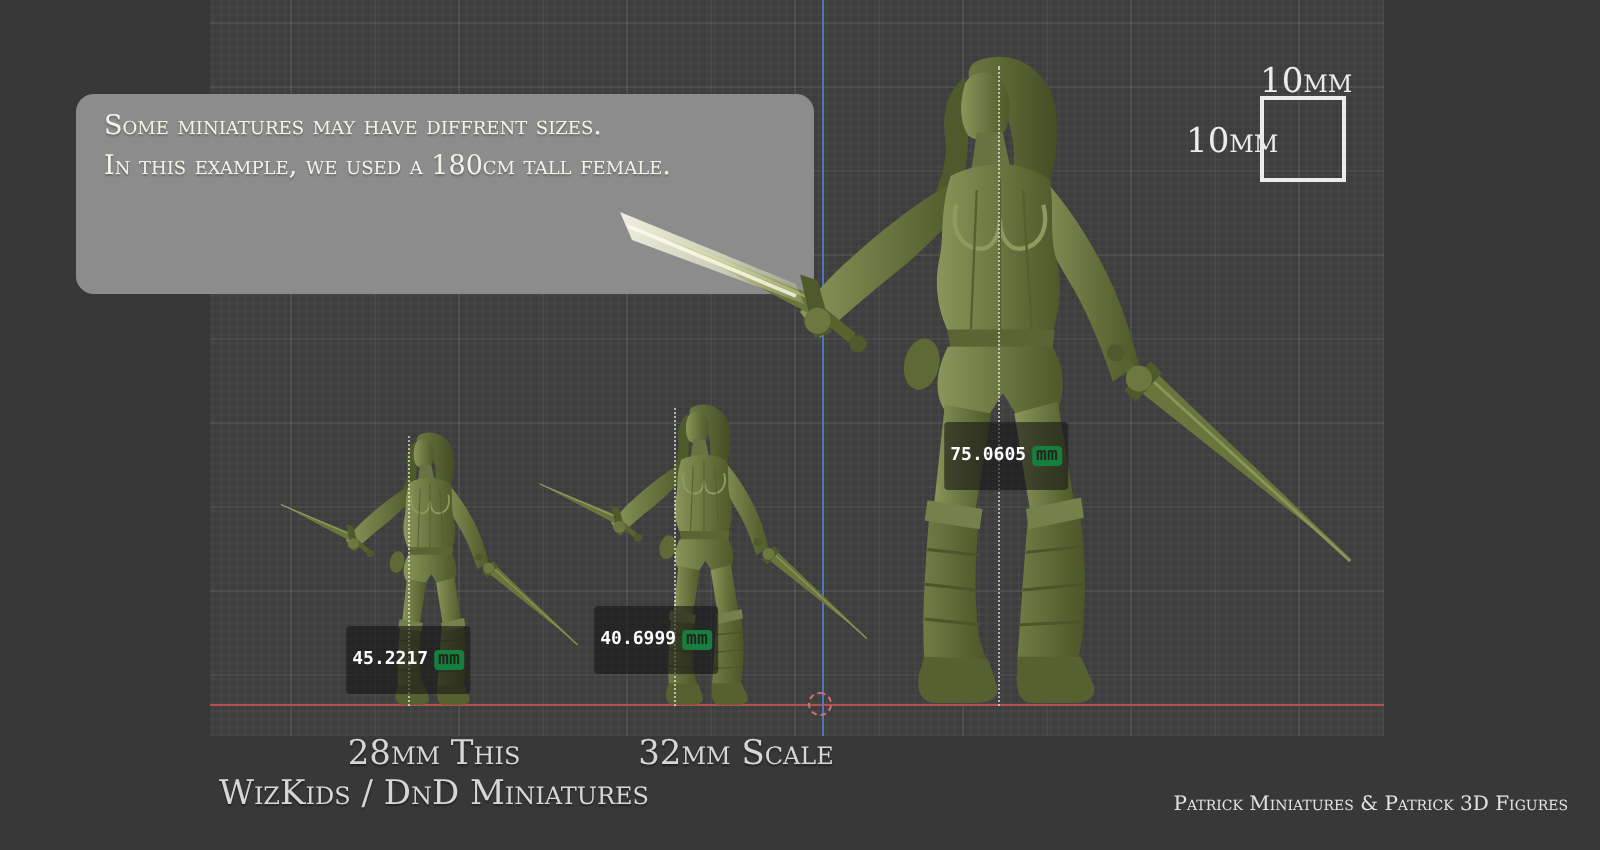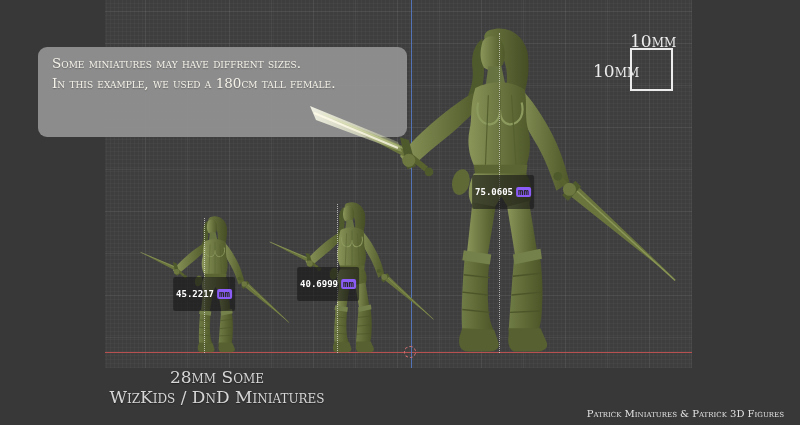--- a/index.html
+++ b/index.html
@@ -11,39 +11,39 @@
       repeating-linear-gradient(90deg, rgba(255,255,255,0.05) 0 1px, transparent 1px 42px),
       repeating-linear-gradient(0deg,  rgba(255,255,255,0.05) 0 1px, transparent 1px 42px),
       repeating-linear-gradient(90deg, rgba(255,255,255,0.022) 0 1px, transparent 1px 4px),
       repeating-linear-gradient(0deg,  rgba(255,255,255,0.022) 0 1px, transparent 1px 4px);
     background-position:40px 12px;}
   .axis-x{position:absolute;left:105px;top:352px;width:587px;height:1px;background:rgba(190,82,82,0.95);}
   .axis-z{position:absolute;left:411px;top:0;width:1px;height:368px;background:rgba(86,122,197,0.9);}
   .origin{position:absolute;left:404px;top:346px;width:12px;height:12px;border:1px dashed #d07070;
           border-radius:50%;box-sizing:border-box;}
   
-  .infobox{position:absolute;left:38px;top:47px;width:369px;height:90px;box-sizing:border-box;
+  .infobox{position:absolute;left:38px;top:47px;width:369px;height:100px;box-sizing:border-box;
     background:rgba(146,146,146,0.93);border-radius:9px;padding:7px 13px 6px 14px;
     color:#f5f2e9;font-size:13.5px;line-height:19.5px;font-variant:small-caps;
     text-shadow:0 1px 1px rgba(0,0,0,0.25);}
   
   .mline{position:absolute;width:0;border-left:1px dotted rgba(255,255,255,0.6);}
   .mlabel{position:absolute;transform:translate(-50%,-50%);display:flex;align-items:center;gap:3px;
     background:rgba(22,22,22,0.6);border-radius:2px;padding:12px 3px;
-    font-family:"DejaVu Sans Mono",monospace;font-size:9px;font-weight:bold;color:#fdfdfd;white-space:nowrap;}
-  .mlabel .unit{background:#8b5cf6;color:#23261c;border-radius:2px;padding:0 2px;font-weight:bold;}
+    font-family:"DejaVu Sans Mono",monospace;font-size:9px;font-weight:bold;color:#fdfdfd;white-space:nowrap;margin-top:36px;}
+  .mlabel .unit{background:#15803d;color:#23261c;border-radius:2px;padding:0 2px;font-weight:bold;}
   
   .refsq{position:absolute;left:630px;top:48px;width:43px;height:43px;border:2px solid #ececec;box-sizing:border-box;}
   .reflabel{position:absolute;color:#ececec;font-size:17px;font-variant:small-caps;}
   .reflabel.top{left:630px;top:31px;width:43px;text-align:center;}
   .reflabel.side{left:593px;top:61px;width:33px;text-align:right;}
   
   .slabel{position:absolute;transform:translateX(-50%);color:#d6d6d6;font-size:17px;
     font-variant:small-caps;white-space:nowrap;text-shadow:0 1px 1px rgba(0,0,0,0.4);}
-  .credit{position:absolute;right:16px;bottom:6px;color:#e2e2e2;font-size:10px;
+  .credit{position:absolute;right:16px;bottom:17px;color:#e2e2e2;font-size:10px;
     font-variant:small-caps;white-space:nowrap;margin-left:37px;}
   .scene{position:absolute;left:0;top:0;}
 </style>
 </head>
 <body>
 
 <div class="stage">
 
   <div class="grid"></div>
   <div class="axis-x"></div>
@@ -146,18 +146,19 @@
   </div>
   <div class="mlabel" style="left:503px;top:192px">
     <span>75.0605</span>
     <span class="unit">mm</span>
   </div>
 
   <div class="refsq"></div>
   <div class="reflabel top">10mm</div>
   <div class="reflabel side">10mm</div>
 
-  <div class="slabel" style="left:217px;top:367px">28mm Some</div>
+  <div class="slabel" style="left:217px;top:367px">28mm This</div>
   <div class="slabel" style="left:217px;top:387px">WizKids / DnD Miniatures</div>
+  <div class="slabel" style="left:368px;top:367px">32mm Scale</div>
 
   <div class="credit">Patrick Miniatures &amp; Patrick 3D Figures</div>
 
 </div>
 
 </body></html>

